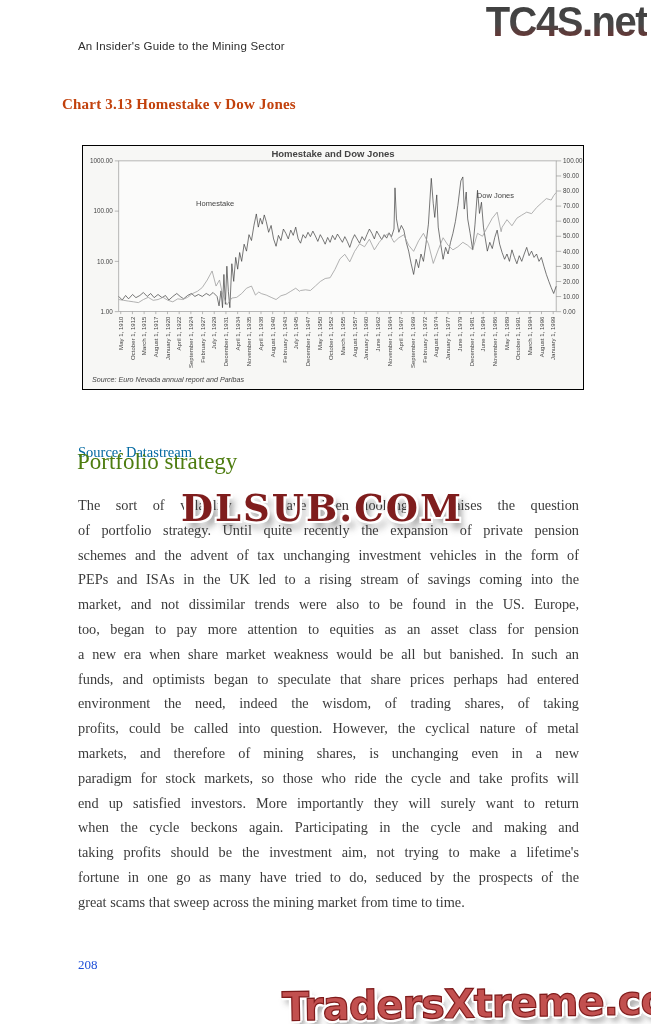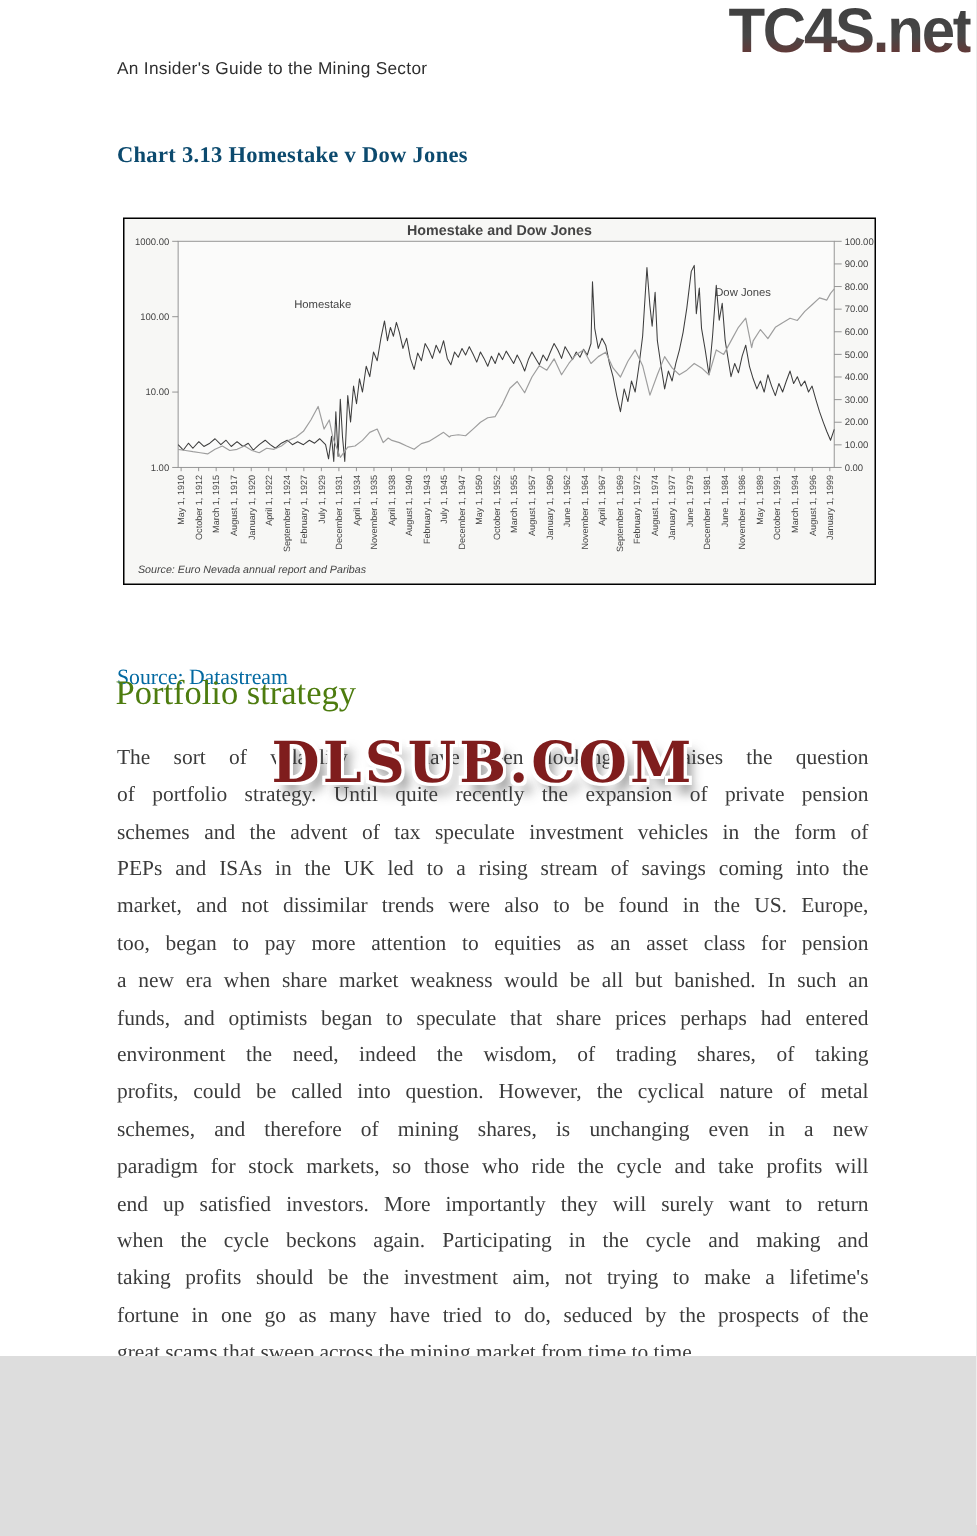--- a/index.html
+++ b/index.html
@@ -1,32 +1,32 @@
 <!DOCTYPE html>
 <html><head>
 <meta charset="utf-8">
 <style>
   html,body{margin:0;padding:0;background:#ddd;}
-  .page{position:relative;width:651px;height:904px;margin:0 auto;background:#ffffff;
+  .page{position:relative;width:651px;height:1024px;margin:0 auto;background:#ffffff;
         overflow:hidden;font-family:"Liberation Serif",serif;}
 
   .running-header{position:absolute;left:78px;top:40px;
     font-family:"Liberation Sans",sans-serif;font-size:11.5px;color:#2e2e2e;letter-spacing:.2px;}
 
   .tc4s{position:absolute;right:4px;top:-2px;
     font-family:"Liberation Sans",sans-serif;font-weight:bold;font-size:40px;letter-spacing:-1.5px;
     background:linear-gradient(180deg,#3d3d3d 0%,#474747 55%,#6e3230 90%);
     -webkit-background-clip:text;background-clip:text;color:transparent;
     transform:scaleY(1.05);transform-origin:top right;}
   @supports not ((-webkit-background-clip:text) or (background-clip:text)){
     .tc4s{color:#474747;background:none;}
   }
 
-  .chart-heading{position:absolute;left:78px;top:96px;margin:0;
-    font-size:15px;font-weight:bold;color:#0c4a6e;letter-spacing:.2px;}
+  .chart-heading{position:absolute;left:62px;top:96px;margin:0;
+    font-size:15px;font-weight:bold;color:#c2410c;letter-spacing:.2px;}
 
   .chart-box{position:absolute;left:82px;top:145px;width:502px;height:245px;
     border:1px solid #000000;background:#f7f7f5;box-sizing:border-box;}
   .chart-box svg{display:block;width:100%;height:100%;}
   .chart-box svg text{font-family:"Liberation Sans",sans-serif;fill:#444;}
 
   .source-line{position:absolute;left:78px;top:410px;font-size:14.5px;color:#0369a1;margin-top:34px;}
 
   .section-heading{position:absolute;left:77px;top:449px;margin:0;
     font-size:23px;font-weight:normal;color:#4d7c0f;}
@@ -181,29 +181,29 @@
       </svg>
   </div>
 
   <div class="source-line">Source: Datastream</div>
 
   <h3 class="section-heading">Portfolio strategy</h3>
 
   <div class="body-text" id="paragraph">
       <div class="line">The sort of volatility we have been looking at raises the question</div>
       <div class="line">of portfolio strategy. Until quite recently the expansion of private pension</div>
-      <div class="line">schemes and the advent of tax speculate investment vehicles in the form of</div>
+      <div class="line">schemes and the advent of tax unchanging investment vehicles in the form of</div>
       <div class="line">PEPs and ISAs in the UK led to a rising stream of savings coming into the</div>
       <div class="line">market, and not dissimilar trends were also to be found in the US. Europe,</div>
       <div class="line">too, began to pay more attention to equities as an asset class for pension</div>
       <div class="line">a new era when share market weakness would be all but banished. In such an</div>
       <div class="line">funds, and optimists began to speculate that share prices perhaps had entered</div>
       <div class="line">environment the need, indeed the wisdom, of trading shares, of taking</div>
       <div class="line">profits, could be called into question. However, the cyclical nature of metal</div>
-      <div class="line">schemes, and therefore of mining shares, is unchanging even in a new</div>
+      <div class="line">markets, and therefore of mining shares, is unchanging even in a new</div>
       <div class="line">paradigm for stock markets, so those who ride the cycle and take profits will</div>
       <div class="line">end up satisfied investors. More importantly they will surely want to return</div>
       <div class="line">when the cycle beckons again. Participating in the cycle and making and</div>
       <div class="line">taking profits should be the investment aim, not trying to make a lifetime's</div>
       <div class="line">fortune in one go as many have tried to do, seduced by the prospects of the</div>
       <div class="line last">great scams that sweep across the mining market from time to time.</div>
     </div>
 
   <div class="dlsub">DLSUB.COM</div>
 

